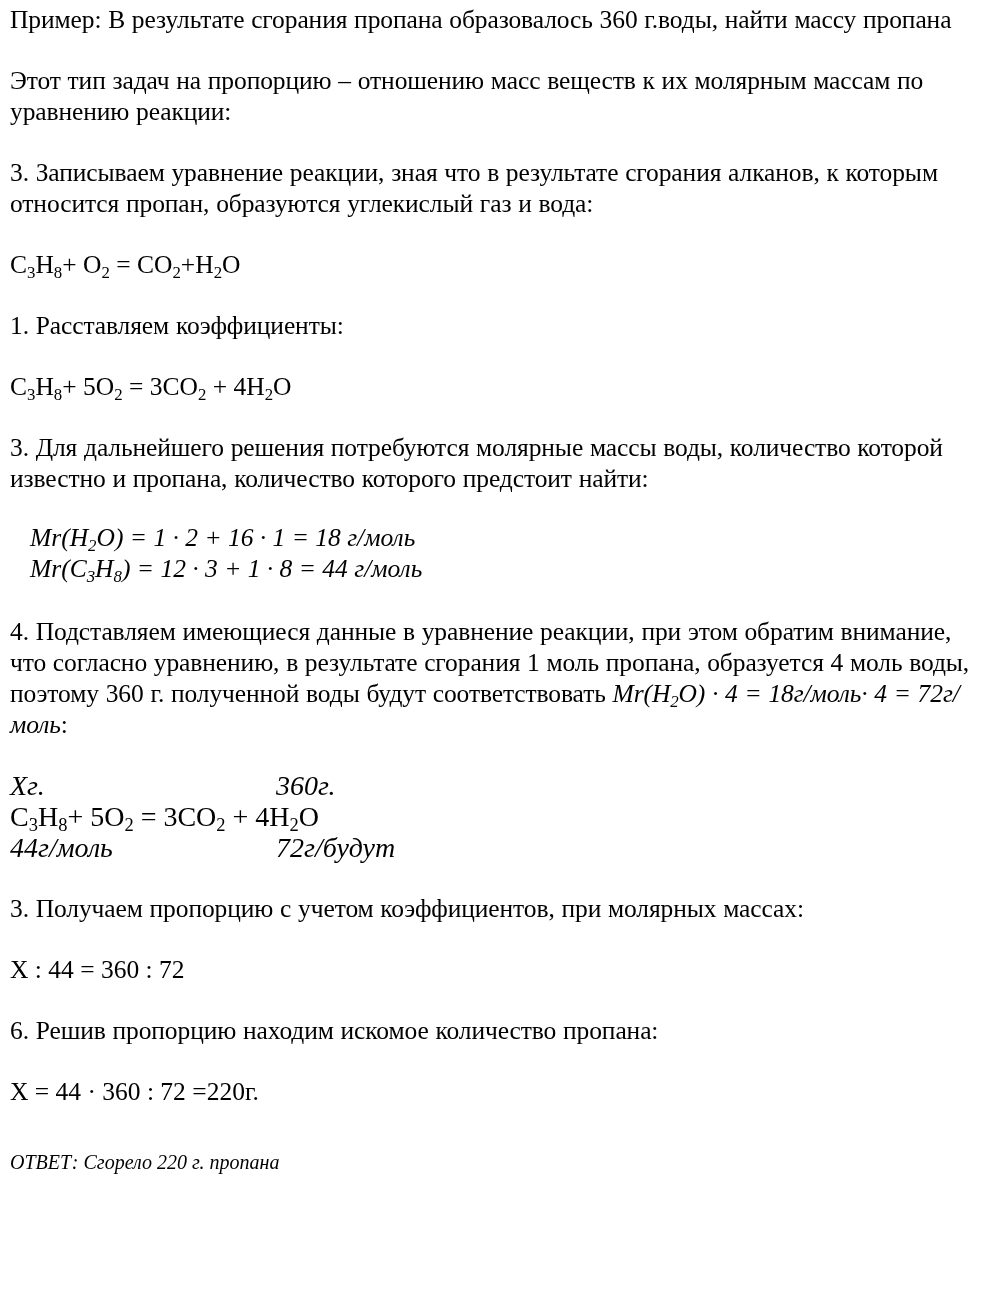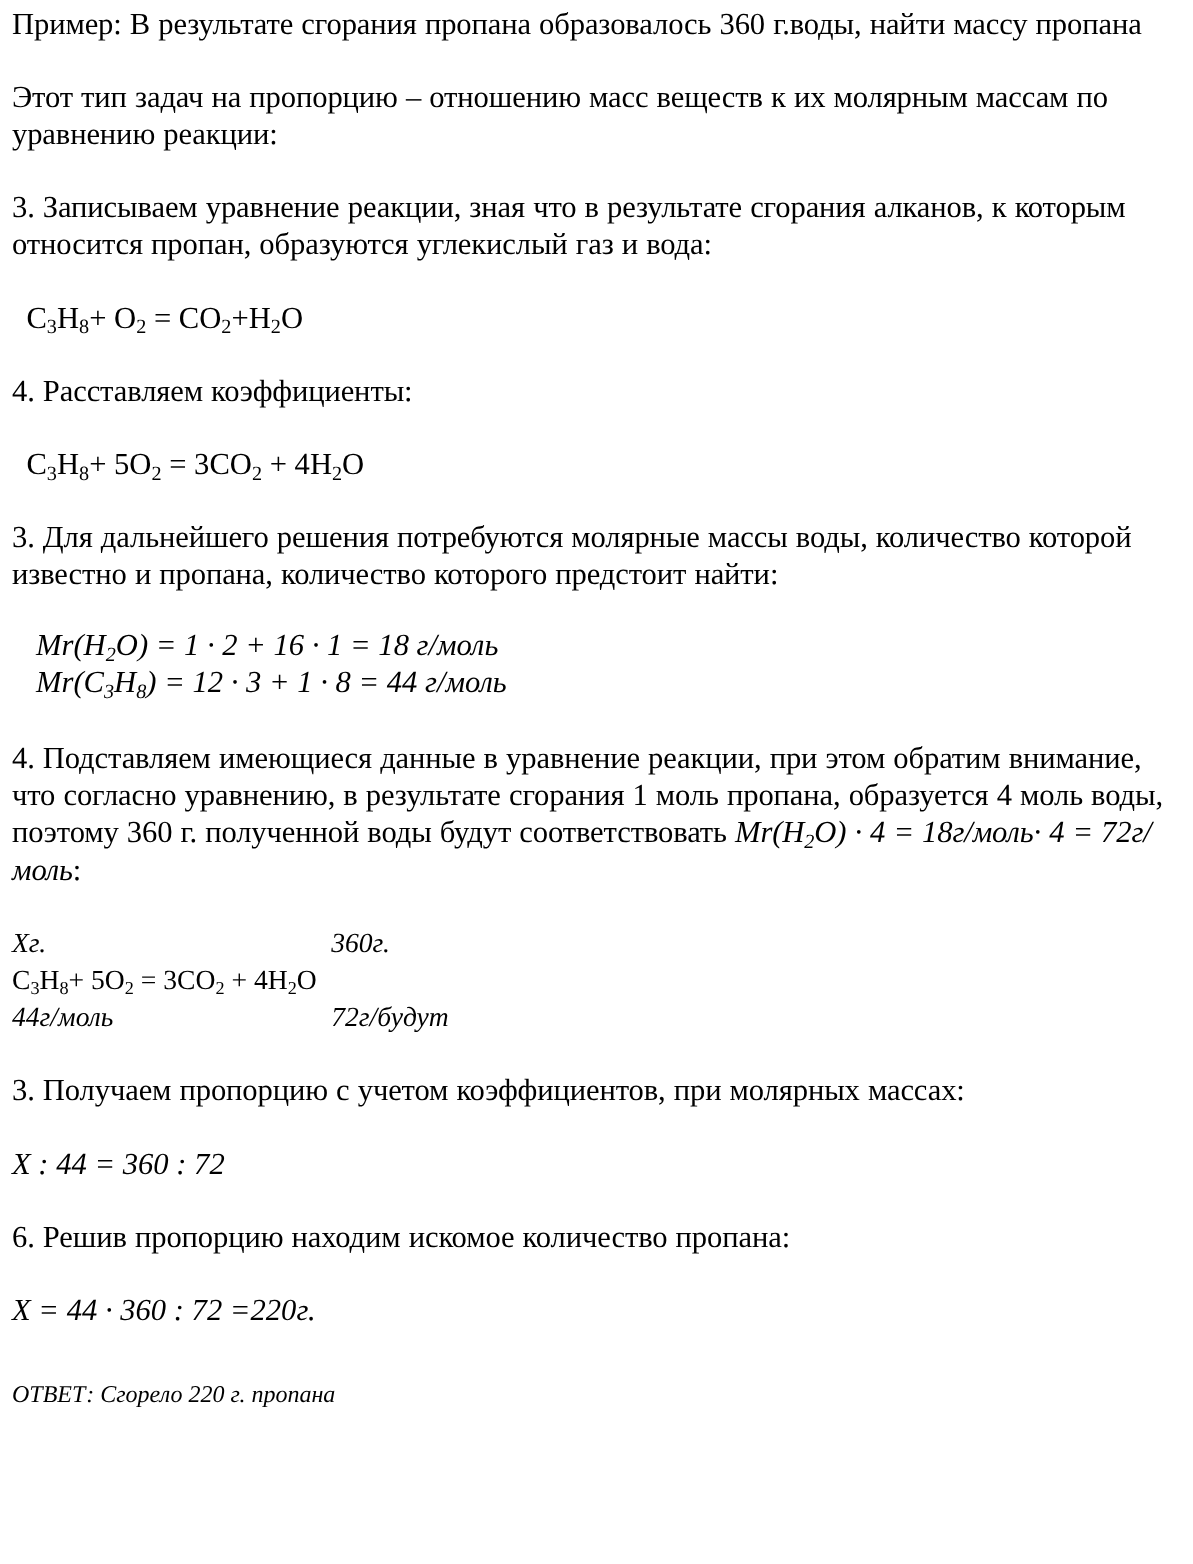--- a/index.html
+++ b/index.html
@@ -37,21 +37,21 @@
     margin: 0 0 30px 0;
     letter-spacing: -0.1px;
     word-spacing: 0.5px;
     text-align: left;
   }
   .para.tight { margin-bottom: 28px; }
 
   .eq {
     font-size: 25.5px;
     line-height: 31px;
-    margin: 0 0 30px 12px;
+    margin: 0 0 30px 0;
     white-space: nowrap;
   }
   .eq sub {
     font-size: 0.66em;
     vertical-align: -0.28em;
     line-height: 0;
   }
 
   .mr-block {
     margin: 0 0 32px 0;
@@ -75,21 +75,21 @@
   }
   .ital sub {
     font-size: 0.66em;
     vertical-align: -0.28em;
     line-height: 0;
   }
 
   
   .prop-block {
     margin: 0 0 30px 0;
-    font-size: 23px;
+    font-size: 28px;
     line-height: 31px;
     text-align: right;
   }
   .prop-row {
     position: relative;
     height: 31px;
     white-space: nowrap;
   }
   .prop-row .col-left {
     position: absolute;
@@ -109,21 +109,20 @@
   .prop-eq {
     white-space: nowrap;
   }
   .prop-eq sub {
     font-size: 0.66em;
     vertical-align: -0.28em;
     line-height: 0;
   }
 
   .formula-line {
-    font-style: italic;
     font-size: 25.5px;
     line-height: 31px;
     margin: 0 0 30px 0;
     white-space: nowrap;
   }
 
   .answer {
     font-style: italic;
     font-weight: normal;
     font-size: 20px;
@@ -143,21 +142,21 @@
     <p class="para">Пример: В результате сгорания пропана образовалось 360 г.воды, найти массу пропана</p>
 
     <p class="para">Этот тип задач на пропорцию – отношению масс веществ к их молярным массам по уравнению реакции:</p>
 
     <p class="para">3. Записываем уравнение реакции, зная что в результате сгорания алканов, к которым относится пропан, образуются углекислый газ и вода:</p>
 
     <div class="eq">
       <span>C</span><sub>3</sub><span>H</span><sub>8</sub><span>+ O</span><sub>2</sub><span> = CO</span><sub>2</sub><span>+H</span><sub>2</sub><span>O</span>
     </div>
 
-    <p class="para">4. Расставляем коэффициенты:</p>
+    <p class="para">1. Расставляем коэффициенты:</p>
 
     <div class="eq">
       <span>C</span><sub>3</sub><span>H</span><sub>8</sub><span>+ 5O</span><sub>2</sub><span> = 3CO</span><sub>2</sub><span> + 4H</span><sub>2</sub><span>O</span>
     </div>
 
     <p class="para tight">3. Для дальнейшего решения потребуются молярные массы воды, количество которой известно и пропана, количество которого предстоит найти:</p>
 
     <div class="mr-block">
       <div class="mr-line">
         <span>Mr(H</span><sub>2</sub><span>O)</span><span> = 1 · 2 + 16 · 1 = 18 г/моль</span>

